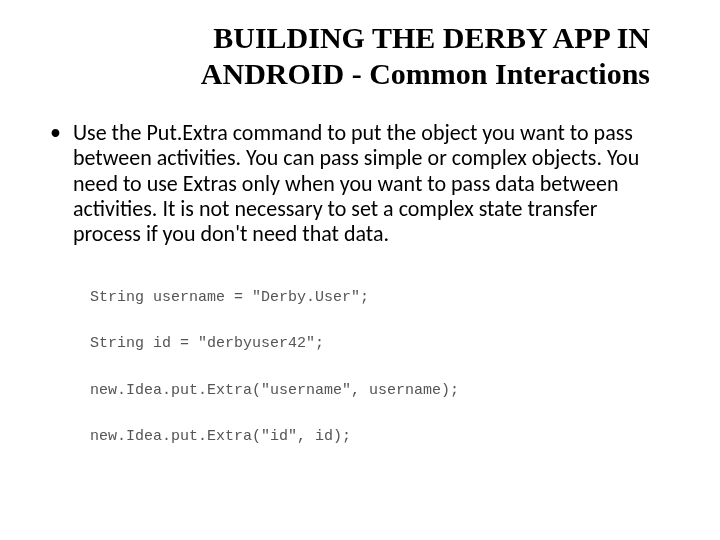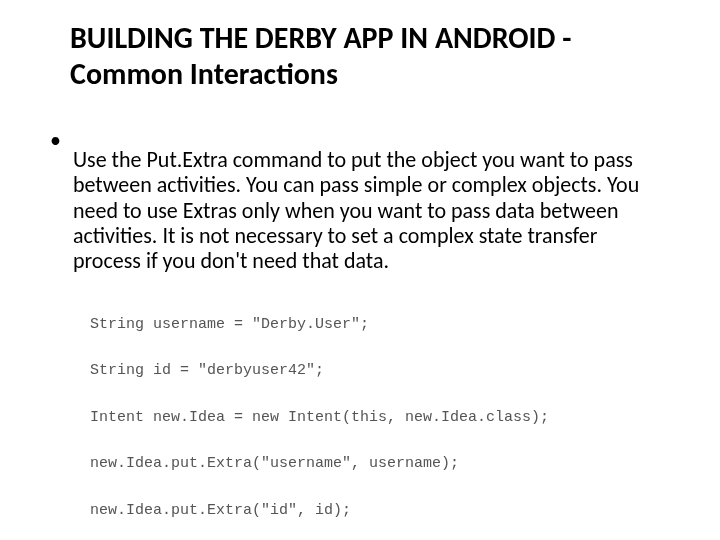--- a/index.html
+++ b/index.html
@@ -11,40 +11,40 @@
       width: 720px;
       height: 540px;
       background: #ffffff;
       font-family: Calibri, Arial, sans-serif;
       padding: 20px 50px;
       color: #000000;
     }
     .title {
       font-size: 30px;
       font-weight: bold;
-      text-align: left;
+      text-align: right;
       line-height: 1.2;
-      margin-bottom: 36px;
+      margin-bottom: 28px;
       padding: 0 20px;
+      font-family: Liberation Serif, serif;
     }
     .bullet-row {
       display: flex;
       align-items: flex-start;
       margin-bottom: 16px;
     }
     .bullet-marker {
       font-size: 22px;
       margin-right: 12px;
       line-height: 1.15;
       flex-shrink: 0;
     }
     .bullet-text {
       font-size: 22px;
       line-height: 1.15;
-      margin-top: 19px;
     }
     .code-block {
       font-family: "Courier New", Courier, monospace;
       font-size: 15px;
       color: #555555;
       line-height: 1.55;
       margin-left: 40px;
       margin-top: 6px;
       white-space: pre;
     }
@@ -55,16 +55,15 @@
 <div class="title">BUILDING THE DERBY APP IN ANDROID - Common Interactions</div>
 
 <div class="bullet-row">
   <div class="bullet-marker">•</div>
   <div class="bullet-text">Use the Put.Extra command to put the object you want to pass between activities. You can pass simple or complex objects. You need to use Extras only when you want to pass data between activities. It is not necessary to set a complex state transfer process if you don't need that data.</div>
 </div>
 
 <div class="code-block">
 <div>String username = "Derby.User";</div>
 <div>String id = "derbyuser42";</div>
-<div>Intent new.Idea = new Intent(this, new.Idea.class);</div>
 <div>new.Idea.put.Extra("username", username);</div>
 <div>new.Idea.put.Extra("id", id);</div>
 </div>
 
 </body></html>

